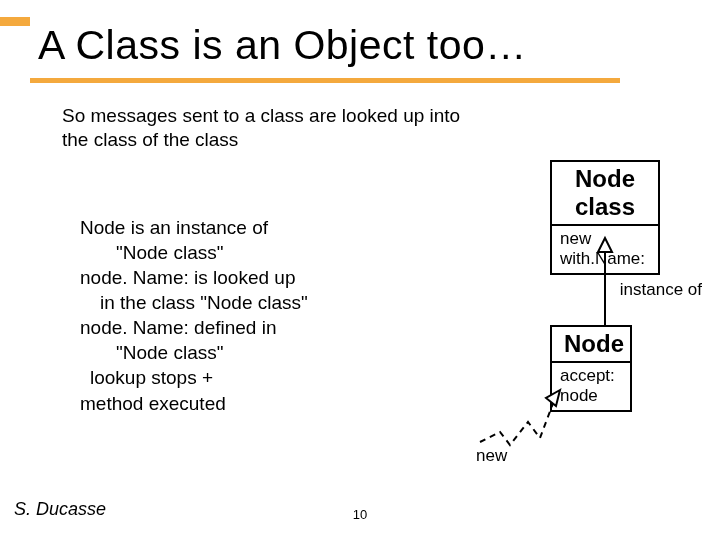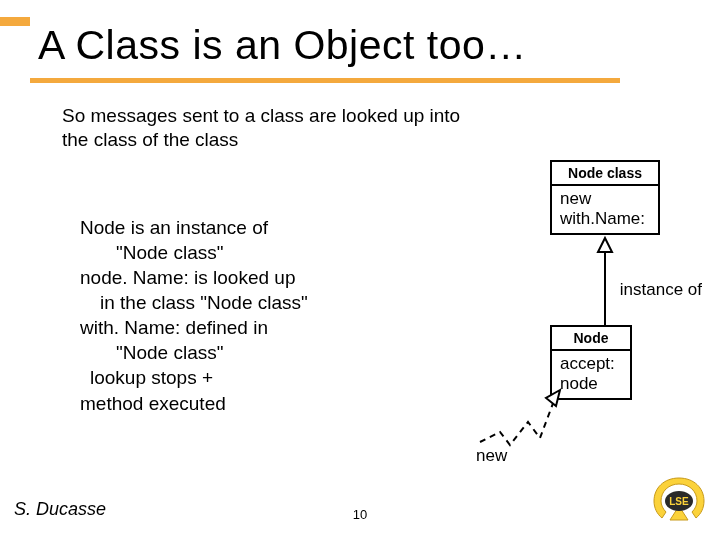--- a/index.html
+++ b/index.html
@@ -12,21 +12,21 @@
 
   .body { position: absolute; left: 62px; top: 104px; width: 420px; font-size: 19px; line-height: 1.25; }
   .code { position: absolute; left: 62px; top: 180px; font-size: 19px; }
   .details { position: absolute; left: 80px; top: 215px; font-size: 19px; line-height: 1.32; width: 340px; }
   .details .pad1 { padding-left: 36px; }
   .details .pad2 { padding-left: 20px; }
   .details .pad0 { padding-left: 10px; }
 
   .diagram { position: absolute; right: 20px; top: 160px; width: 240px; height: 300px; }
   .box { position: absolute; border: 2px solid #000; background: #fff; }
-  .box .hd { font-weight: bold; text-align: center; border-bottom: 2px solid #000; padding: 3px 12px; font-size: 14px; }
+  .box .hd { font-weight: bold; text-align: center; border-bottom: 2px solid #000; padding: 3px 12px; font-size: 24px; }
   .box .bd { padding: 3px 8px; font-size: 17px; line-height: 1.2; }
   .arrow { stroke: #000; stroke-width: 2; fill: none; }
   .arrow-head { fill: #fff; stroke: #000; stroke-width: 2; }
   .lab { position: absolute; font-size: 17px; }
 
   .footer-author { position: absolute; left: 14px; bottom: 20px; font-size: 18px; color: #000; font-style: italic; }
   .footer-page { position: absolute; left: 50%; bottom: 18px; transform: translateX(-50%); font-size: 13px; }
   .logo { position: absolute; right: 14px; bottom: 14px; width: 54px; height: 50px; }
 </style>
 </head>
@@ -39,21 +39,21 @@
   <div class="title-underline"></div>
 
   <div class="body">So messages sent to a class are looked up into the class of the class</div>
 
 
   <div class="details">
     <div>Node is an instance of</div>
     <div class="pad1">"Node class"</div>
     <div>node. Name: is looked up</div>
     <div class="pad2">in the class "Node class"</div>
-    <div>with. Name: defined in</div>
+    <div>node. Name: defined in</div>
     <div class="pad1">"Node class"</div>
     <div class="pad0">lookup stops +</div>
     <div>method executed</div>
   </div>
 
   <div class="diagram">
 
     <div class="box" style="right:40px; top:0; width:110px;">
       <div class="hd">Node class</div>
       <div class="bd">
@@ -79,22 +79,14 @@
       <polygon points="100,230 86,238 96,246" class="arrow-head"></polygon>
     </svg>
 
     <div class="lab" style="right:-2px; top:120px;">instance of</div>
     <div class="lab" style="left:16px; top:286px;">new</div>
   </div>
 
   <div class="footer-author">S. Ducasse</div>
   <div class="footer-page">10</div>
 
-  <div class="logo">
-    <svg viewBox="0 0 54 50" width="54" height="50">
-      <path d="M27 2 C12 2 2 12 2 25 C2 32 5 38 10 42 L14 36 C11 33 9 29 9 25 C9 15 17 8 27 8 C37 8 45 15 45 25 C45 29 43 33 40 36 L44 42 C49 38 52 32 52 25 C52 12 42 2 27 2 Z" fill="#fbd23a" stroke="#c89a1a" stroke-width="1"></path>
-      <path d="M18 44 L27 30 L36 44 Z" fill="#fbd23a" stroke="#c89a1a" stroke-width="1"></path>
-      <ellipse cx="27" cy="25" rx="14" ry="10" fill="#2a2a2a"></ellipse>
-      <text x="27" y="29" text-anchor="middle" font-size="10" font-weight="bold" fill="#fbd23a" font-family="Arial">LSE</text>
-    </svg>
-  </div>
 
 </div>
 
 </body></html>

